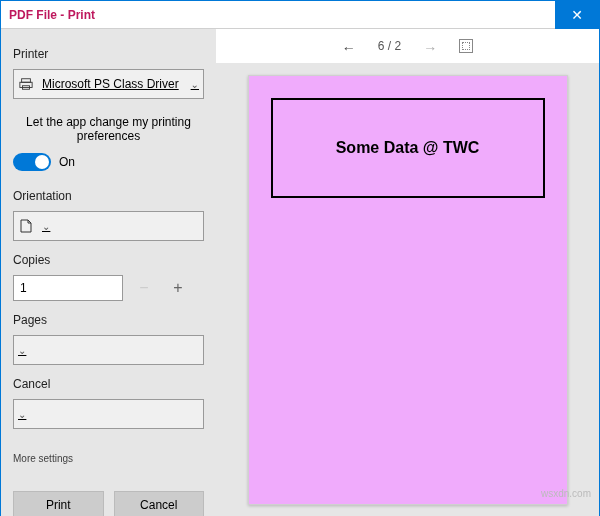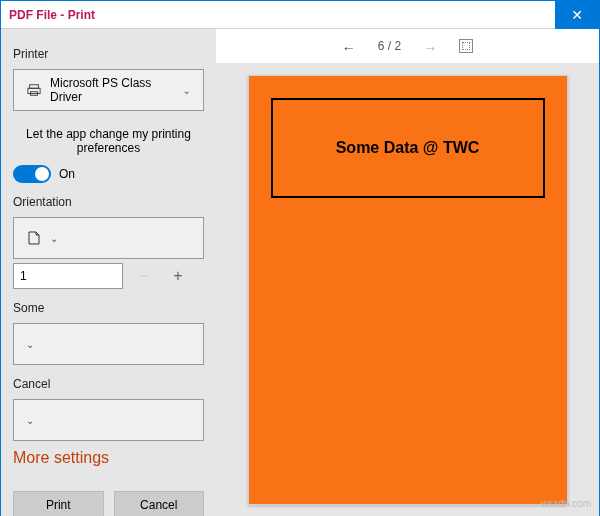--- a/index.html
+++ b/index.html
@@ -4,46 +4,46 @@
 <style>
   * { box-sizing: border-box; margin: 0; padding: 0; font-family: "Segoe UI", sans-serif; }
   body { background: #fff; }
   .window { width: 600px; height: 516px; border: 1px solid #0078d7; display: flex; flex-direction: column; position: relative; }
   .titlebar { height: 28px; background: #fff; display: flex; align-items: center; border-bottom: 1px solid #d0d0d0; }
   .titlebar-title { font-size: 12px; padding-left: 8px; font-weight: 600; color: #be185d; }
   .close-btn { margin-left: auto; width: 44px; height: 28px; background: #0078d7; display: flex; align-items: center; justify-content: center; color: #fff; font-size: 14px; }
   .body { flex: 1; display: flex; }
   .sidebar { width: 215px; background: #e6e6e6; padding: 10px 12px 0 12px; display: flex; flex-direction: column; gap: 4px; position: relative; }
   .section-label { font-size: 12px; color: #222; margin-top: 8px; margin-bottom: 4px; }
-  .dropdown { display: flex; align-items: center; border: 1px solid #999; background: #f0f0f0; height: 42px; padding: 0 12px; font-size: 12px; }
+  .dropdown { display: flex; align-items: center; border: 1px solid #999; background: #f0f0f0; height: 30px; padding: 0 4px; font-size: 12px; text-decoration: underline; }
   .dropdown .dd-icon { width: 16px; display: flex; align-items: center; justify-content: center; margin-right: 8px; }
   .dropdown .dd-text { flex: 1; }
   .dropdown .chevron { color: #555; font-size: 10px; }
   .pref-text { font-size: 12px; margin-top: 12px; margin-bottom: 6px; text-align: center; }
-  .toggle-row { display: flex; align-items: center; gap: 8px; }
+  .toggle-row { display: flex; align-items: center; gap: 8px; margin-bottom: 6px; }
   .toggle { width: 38px; height: 18px; border-radius: 10px; background: #0078d7; position: relative; }
   .toggle-knob { position: absolute; right: 2px; top: 2px; width: 14px; height: 14px; border-radius: 50%; background: #fff; }
   .toggle-label { font-size: 12px; }
   .copies-row { display: flex; align-items: center; gap: 8px; }
   .copies-input { width: 110px; height: 26px; border: 1px solid #999; background: #fff; padding: 0 6px; font-size: 12px; }
   .step-btn { width: 26px; height: 26px; display: flex; align-items: center; justify-content: center; font-size: 16px; color: #666; }
   .step-btn.disabled { color: #ccc; }
-  .link { color: #c2410c; font-size: 16px; margin-top: 4px; cursor: pointer; }
+  .link { color: #404040; font-size: 10px; margin-top: 20px; cursor: pointer; }
   .button-row { position: absolute; bottom: 0; left: 0; right: 0; display: flex; gap: 10px; padding: 10px 12px; }
   .btn { flex: 1; height: 28px; background: #ccc; border: 1px solid #bbb; font-size: 12px; display: flex; align-items: center; justify-content: center; }
   .preview { flex: 1; background: #fff; display: flex; flex-direction: column; }
   .preview-bar { height: 34px; display: flex; align-items: center; justify-content: center; gap: 22px; font-size: 12px; color: #555; }
   .nav-arrow { color: #aaa; font-size: 14px; }
   .nav-arrow.enabled { color: #444; }
   .fullscreen-icon { width: 14px; height: 14px; border: 1px solid #888; position: relative; }
   .fullscreen-icon::after { content: ""; position: absolute; inset: 2px; border: 1px dotted #888; }
   .page-area { flex: 1; background: #e6e6e6; padding: 12px 16px 24px 16px; display: flex; justify-content: center; align-items: flex-start; }
-  .page { width: 320px; height: 430px; background: #f97316; border: 1px solid #d0d0d0; box-shadow: 0 1px 3px rgba(0,0,0,0.2); padding: 22px; }
+  .page { width: 320px; height: 430px; background: #f0abfc; border: 1px solid #d0d0d0; box-shadow: 0 1px 3px rgba(0,0,0,0.2); padding: 22px; }
   .content-box { border: 2px solid #000; height: 100px; display: flex; align-items: center; justify-content: center; font-weight: 700; font-size: 16px; }
-  .watermark { position: absolute; bottom: 6px; right: 8px; font-size: 10px; color: #bbb; pointer-events: none; }
+  .watermark { position: absolute; bottom: 16px; right: 8px; font-size: 10px; color: #bbb; pointer-events: none; }
   svg { display: block; }
 </style>
 </head>
 <body>
 
 <div class="window">
   <div class="titlebar">
     <span class="titlebar-title">PDF File - Print</span>
     <div class="close-btn">
       <span>✕</span>
@@ -76,27 +76,28 @@
       <div class="section-label">Orientation</div>
       <div class="dropdown">
         <span class="dd-icon">
           <svg width="12" height="14" viewBox="0 0 12 14">
               <path d="M1 1 h7 l3 3 v9 h-10 z M8 1 v3 h3" fill="none" stroke="#333" stroke-width="1"></path>
             </svg>
         </span>
         <span class="chevron">⌄</span>
       </div>
 
+      <div class="section-label">Copies</div>
       <div class="copies-row">
         <input class="copies-input" value="1" style="">
         <div class="step-btn disabled">−</div>
         <div class="step-btn">+</div>
       </div>
 
-      <div class="section-label">Some</div>
+      <div class="section-label">Pages</div>
       <div class="dropdown">
         <span class="chevron">⌄</span>
       </div>
 
       <div class="section-label">Cancel</div>
       <div class="dropdown">
         <span class="chevron">⌄</span>
       </div>
 
       <a class="link">More settings</a>

